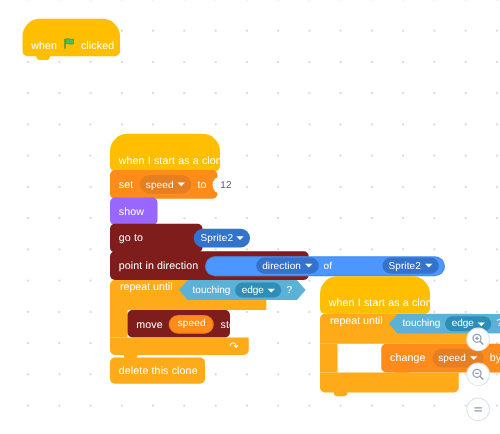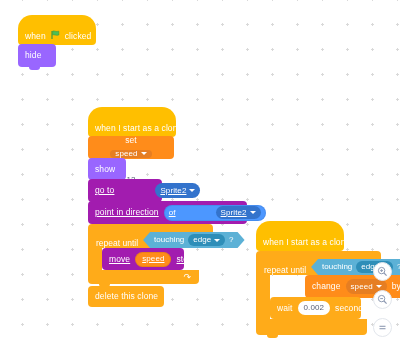--- a/index.html
+++ b/index.html
@@ -34,21 +34,21 @@
   .blk::after{
     content:"";position:absolute;left:11px;bottom:-3px;
     width:11px;height:4px;border-radius:0 0 3px 3px;
     background:inherit;
   }
   .nobump::after{display:none;}
 
   
   .c-events{background:#ffbf00;}
   .c-control{background:#ffab19;}
-  .c-motion{background:#a21caf;text-decoration:underline;}
+  .c-motion{background:#7f1d1d;}
   .c-looks{background:#9966ff;}
   .c-variable{background:#ff8c1a;}
 
   
   .hat{
     height:30px;align-items:flex-end;padding-bottom:5px;
     border-radius:14px 14px 4px 4px;
   }
 
   
@@ -92,21 +92,21 @@
     padding-left:11px;
   }
   .bool.outer{
     clip-path:polygon(7px 0,calc(100% - 7px) 0,100% 50%,calc(100% - 7px) 100%,7px 100%,0 50%);
     padding-left:11px;padding-right:11px;
   }
 
   
   .cblock{position:relative;}
   .c-top{
-    display:flex;align-items:flex-end;gap:5px;
+    display:flex;align-items:flex-start;gap:5px;
     height:24px;padding:0 8px;
     background:#ffab19;color:#fff;font-size:8.5px;
     border-radius:4px 4px 0 0;
     box-sizing:border-box;white-space:nowrap;
   }
   .c-arm{
     width:14px;background:#ffab19;
   }
   .c-body{display:flex;}
   .c-inner{padding-top:1px;}
@@ -148,33 +148,29 @@
     <div class="blk hat c-events" style="width:78px;align-items:flex-end;">
       <span class="lbl">when</span>
       <span class="flag-icon">
         <svg width="9" height="10" viewBox="0 0 9 10">
             <path d="M1 1 L1 9" stroke="#45993d" stroke-width="1.2" fill="none"></path>
             <path d="M1.6 1.2 C3 0.3 5 2.2 7.8 1.2 L7.8 5 C5 6 3 4.1 1.6 5 Z" fill="#4cbf56" stroke="#45993d" stroke-width=".6"></path>
           </svg>
       </span>
       <span class="lbl">clicked</span>
     </div>
-    <div class="blk c-looks cap nobump" style="width:38px;height:23px;border-radius:4px;">
-      <span class="lbl">hide</span>
-      <span style="position:absolute;left:11px;bottom:-3px;width:11px;height:4px;border-radius:0 0 3px 3px;background:#9966ff;"></span>
-    </div>
   </div>
 
   <div class="stack" style="left:88px;top:108px;">
 
     <div class="blk hat c-events" style="width:88px;">
       <span class="lbl">when I start as a clone</span>
     </div>
 
-    <div class="blk c-variable" style="width:86px;height:23px;flex-direction:column;">
+    <div class="blk c-variable" style="width:86px;height:23px;">
       <span class="lbl">set</span>
       <span class="drop v-variable">
         <span>speed</span>
         <span class="arrow"></span>
       </span>
       <span class="lbl">to</span>
       <span class="oval">12</span>
     </div>
 
     <div class="blk c-looks" style="width:38px;height:22px;">
@@ -185,20 +181,24 @@
       <span class="lbl">go to</span>
       <span class="drop v-motion">
         <span>Sprite2</span>
         <span class="arrow"></span>
       </span>
     </div>
 
     <div class="blk c-motion" style="width:159px;height:23px;">
       <span class="lbl">point in direction</span>
       <span class="reporter-motion">
+        <span class="drop v-motion" style="height:13px;">
+          <span>direction</span>
+          <span class="arrow"></span>
+        </span>
         <span class="lbl">of</span>
         <span class="drop v-motion" style="height:13px;">
           <span>Sprite2</span>
           <span class="arrow"></span>
         </span>
       </span>
     </div>
 
     <div class="cblock">
       <div class="c-top" style="width:125px;">
@@ -257,25 +257,20 @@
         <div class="c-inner">
           <div class="blk c-variable" style="width:123px;height:23px;margin-left:35px;">
             <span class="lbl">change</span>
             <span class="drop v-variable">
               <span>speed</span>
               <span class="arrow"></span>
             </span>
             <span class="lbl">by</span>
             <span class="oval">1</span>
           </div>
-          <div class="blk c-control nobump" style="width:91px;height:22px;">
-            <span class="lbl">wait</span>
-            <span class="oval">0.002</span>
-            <span class="lbl">seconds</span>
-          </div>
         </div>
       </div>
       <div class="c-foot" style="width:111px;height:16px;"></div>
     </div>
   </div>
 
   <div class="zoom-controls">
     <div class="zoom-btn">
       <svg width="11" height="11" viewBox="0 0 11 11">
           <circle cx="4.6" cy="4.6" r="3.2" fill="none" stroke="#8f9bb3" stroke-width="1"></circle>

